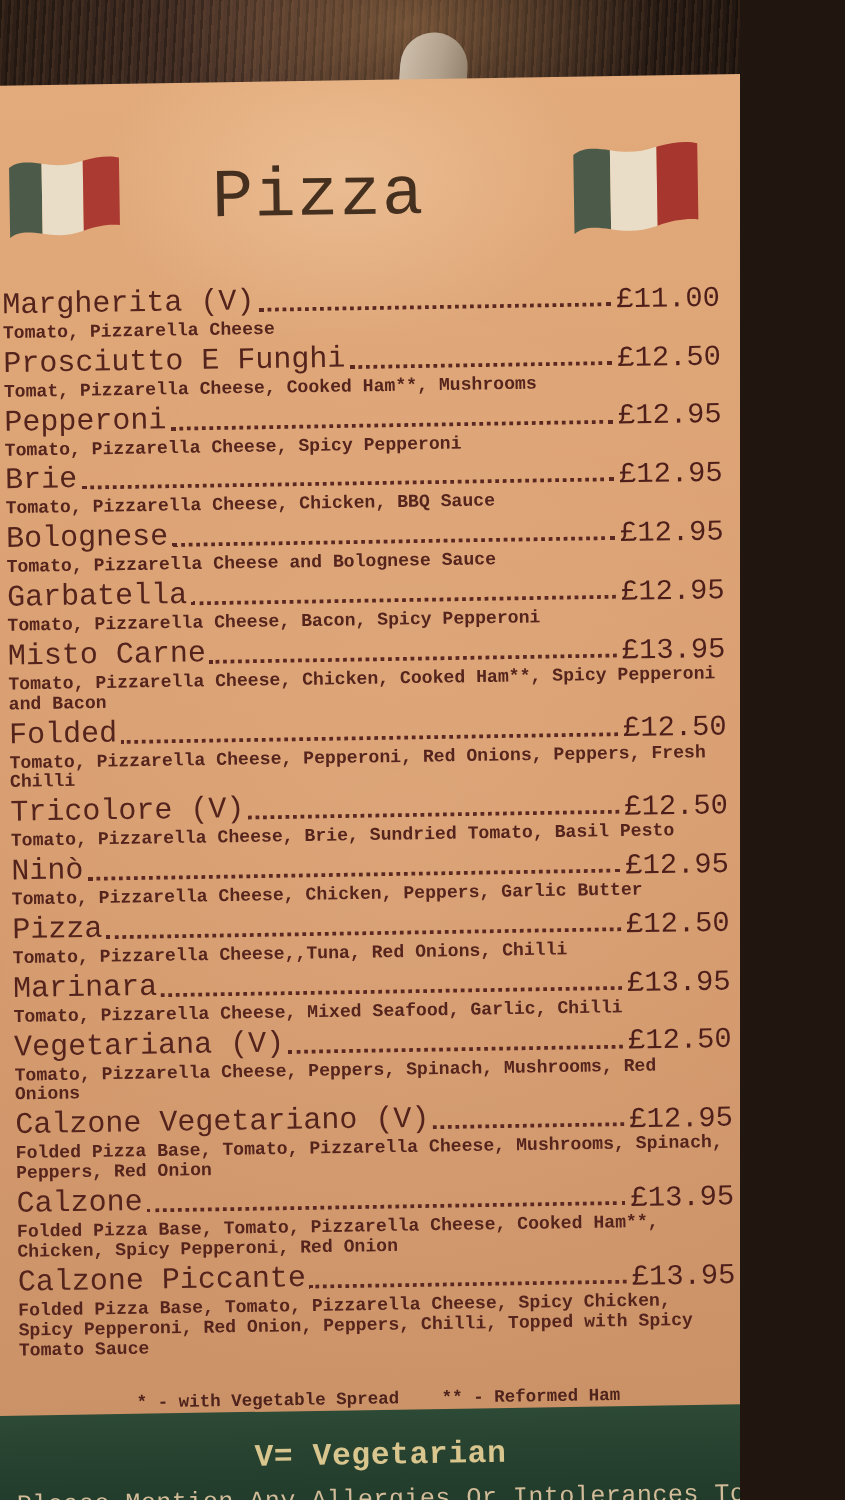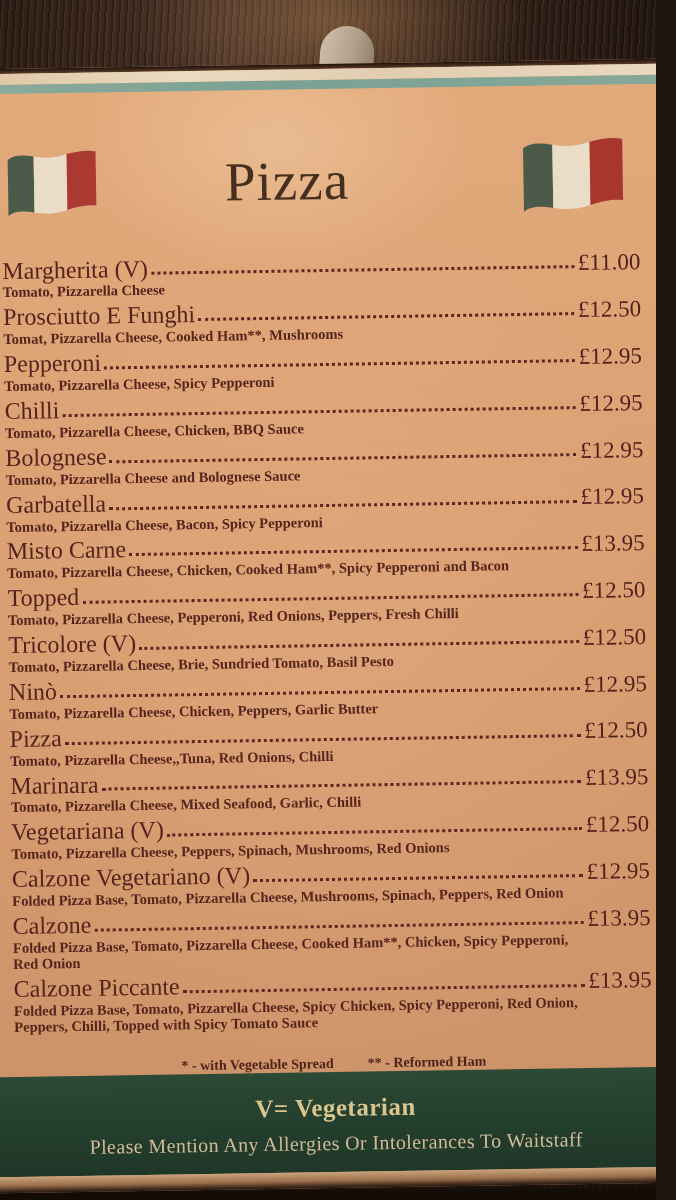--- a/index.html
+++ b/index.html
@@ -1,19 +1,19 @@
 <!DOCTYPE html>
 <html><head>
 <meta charset="utf-8">
 <style>
   * { margin:0; padding:0; box-sizing:border-box; }
   html,body { width:676px; height:1200px; overflow:hidden; }
   body { font-family:"Liberation Serif", serif; background:#20150f; }
 
-  .photo { position:relative; width:656px; height:1200px; overflow:hidden; }
+  .photo { position:relative; width:592px; height:1200px; overflow:hidden;font-family:Liberation Mono, monospace; }
 
   
   .wood {
     position:absolute; inset:0;
     background:
       radial-gradient(ellipse 280px 150px at 330px 20px, rgba(205,150,95,.38), transparent 70%),
       repeating-linear-gradient(93deg, rgba(0,0,0,.25) 0 2px, rgba(130,85,50,.14) 2px 4px, transparent 4px 7px),
       linear-gradient(90deg, #2c1e16, #4b342a 35%, #3a281f 62%, #221711);
   }
   .wood-bottom-shadow {
@@ -150,21 +150,21 @@
           <div class="row">
             <span class="nm">Pepperoni</span>
             <span class="dots"></span>
             <span class="pr">£12.95</span>
           </div>
           <div class="ds">Tomato, Pizzarella Cheese, Spicy Pepperoni</div>
         </div>
 
         <div class="item">
           <div class="row">
-            <span class="nm">Chilli</span>
+            <span class="nm">Brie</span>
             <span class="dots"></span>
             <span class="pr">£12.95</span>
           </div>
           <div class="ds">Tomato, Pizzarella Cheese, Chicken, BBQ Sauce</div>
         </div>
 
         <div class="item">
           <div class="row">
             <span class="nm">Bolognese</span>
             <span class="dots"></span>
@@ -186,21 +186,21 @@
           <div class="row">
             <span class="nm">Misto Carne</span>
             <span class="dots"></span>
             <span class="pr">£13.95</span>
           </div>
           <div class="ds">Tomato, Pizzarella Cheese, Chicken, Cooked Ham**, Spicy Pepperoni and Bacon</div>
         </div>
 
         <div class="item">
           <div class="row">
-            <span class="nm">Topped</span>
+            <span class="nm">Folded</span>
             <span class="dots"></span>
             <span class="pr">£12.50</span>
           </div>
           <div class="ds">Tomato, Pizzarella Cheese, Pepperoni, Red Onions, Peppers, Fresh Chilli</div>
         </div>
 
         <div class="item">
           <div class="row">
             <span class="nm">Tricolore (V)</span>
             <span class="dots"></span>

